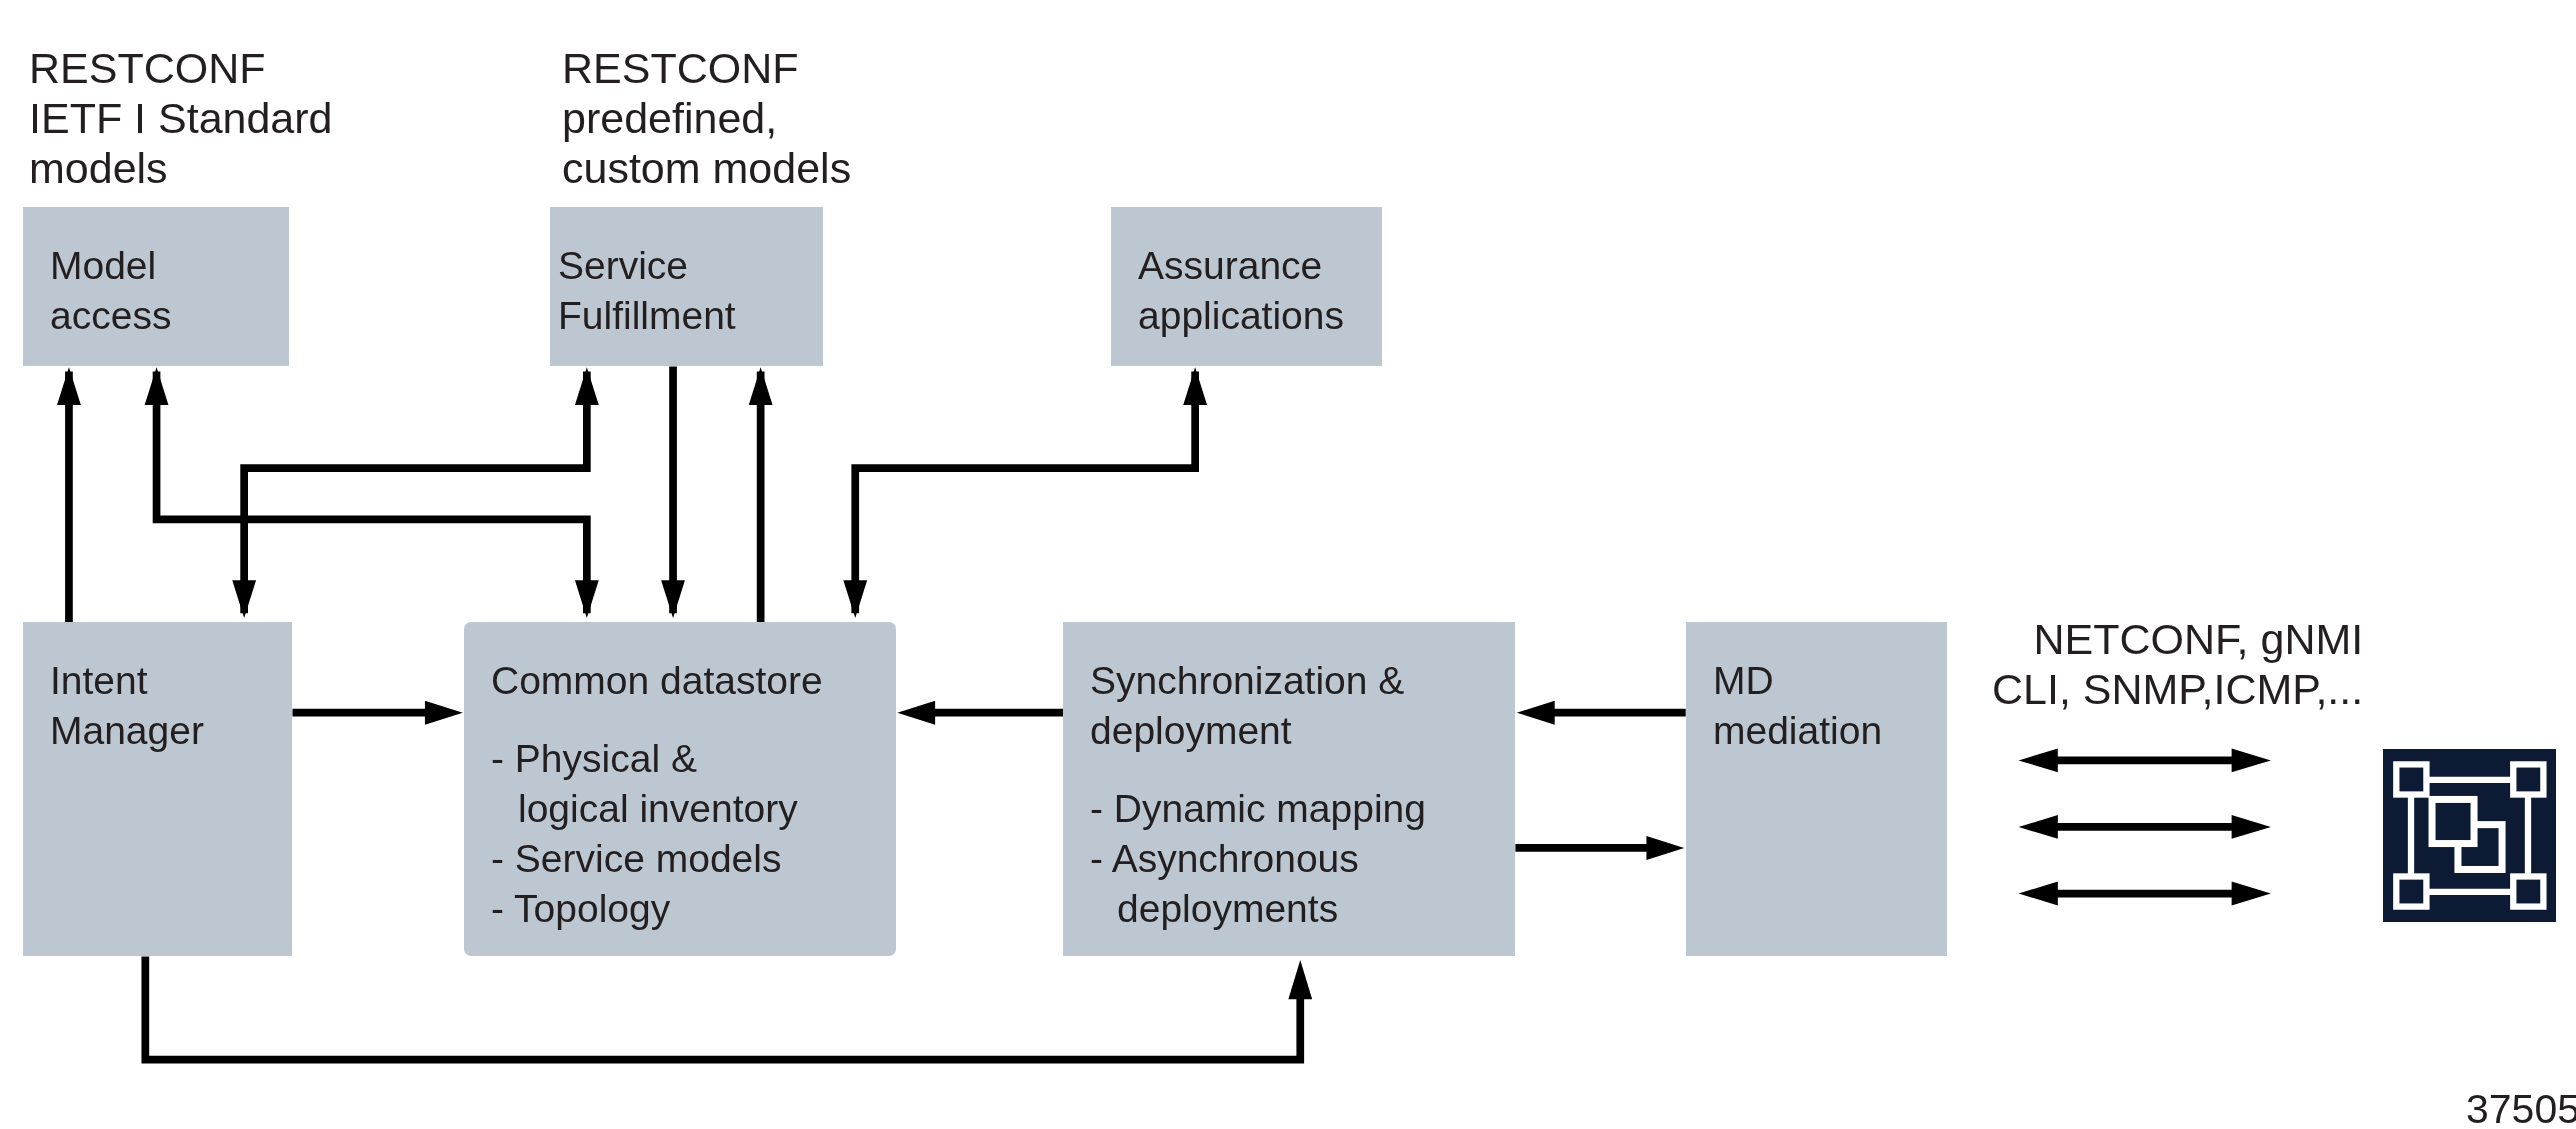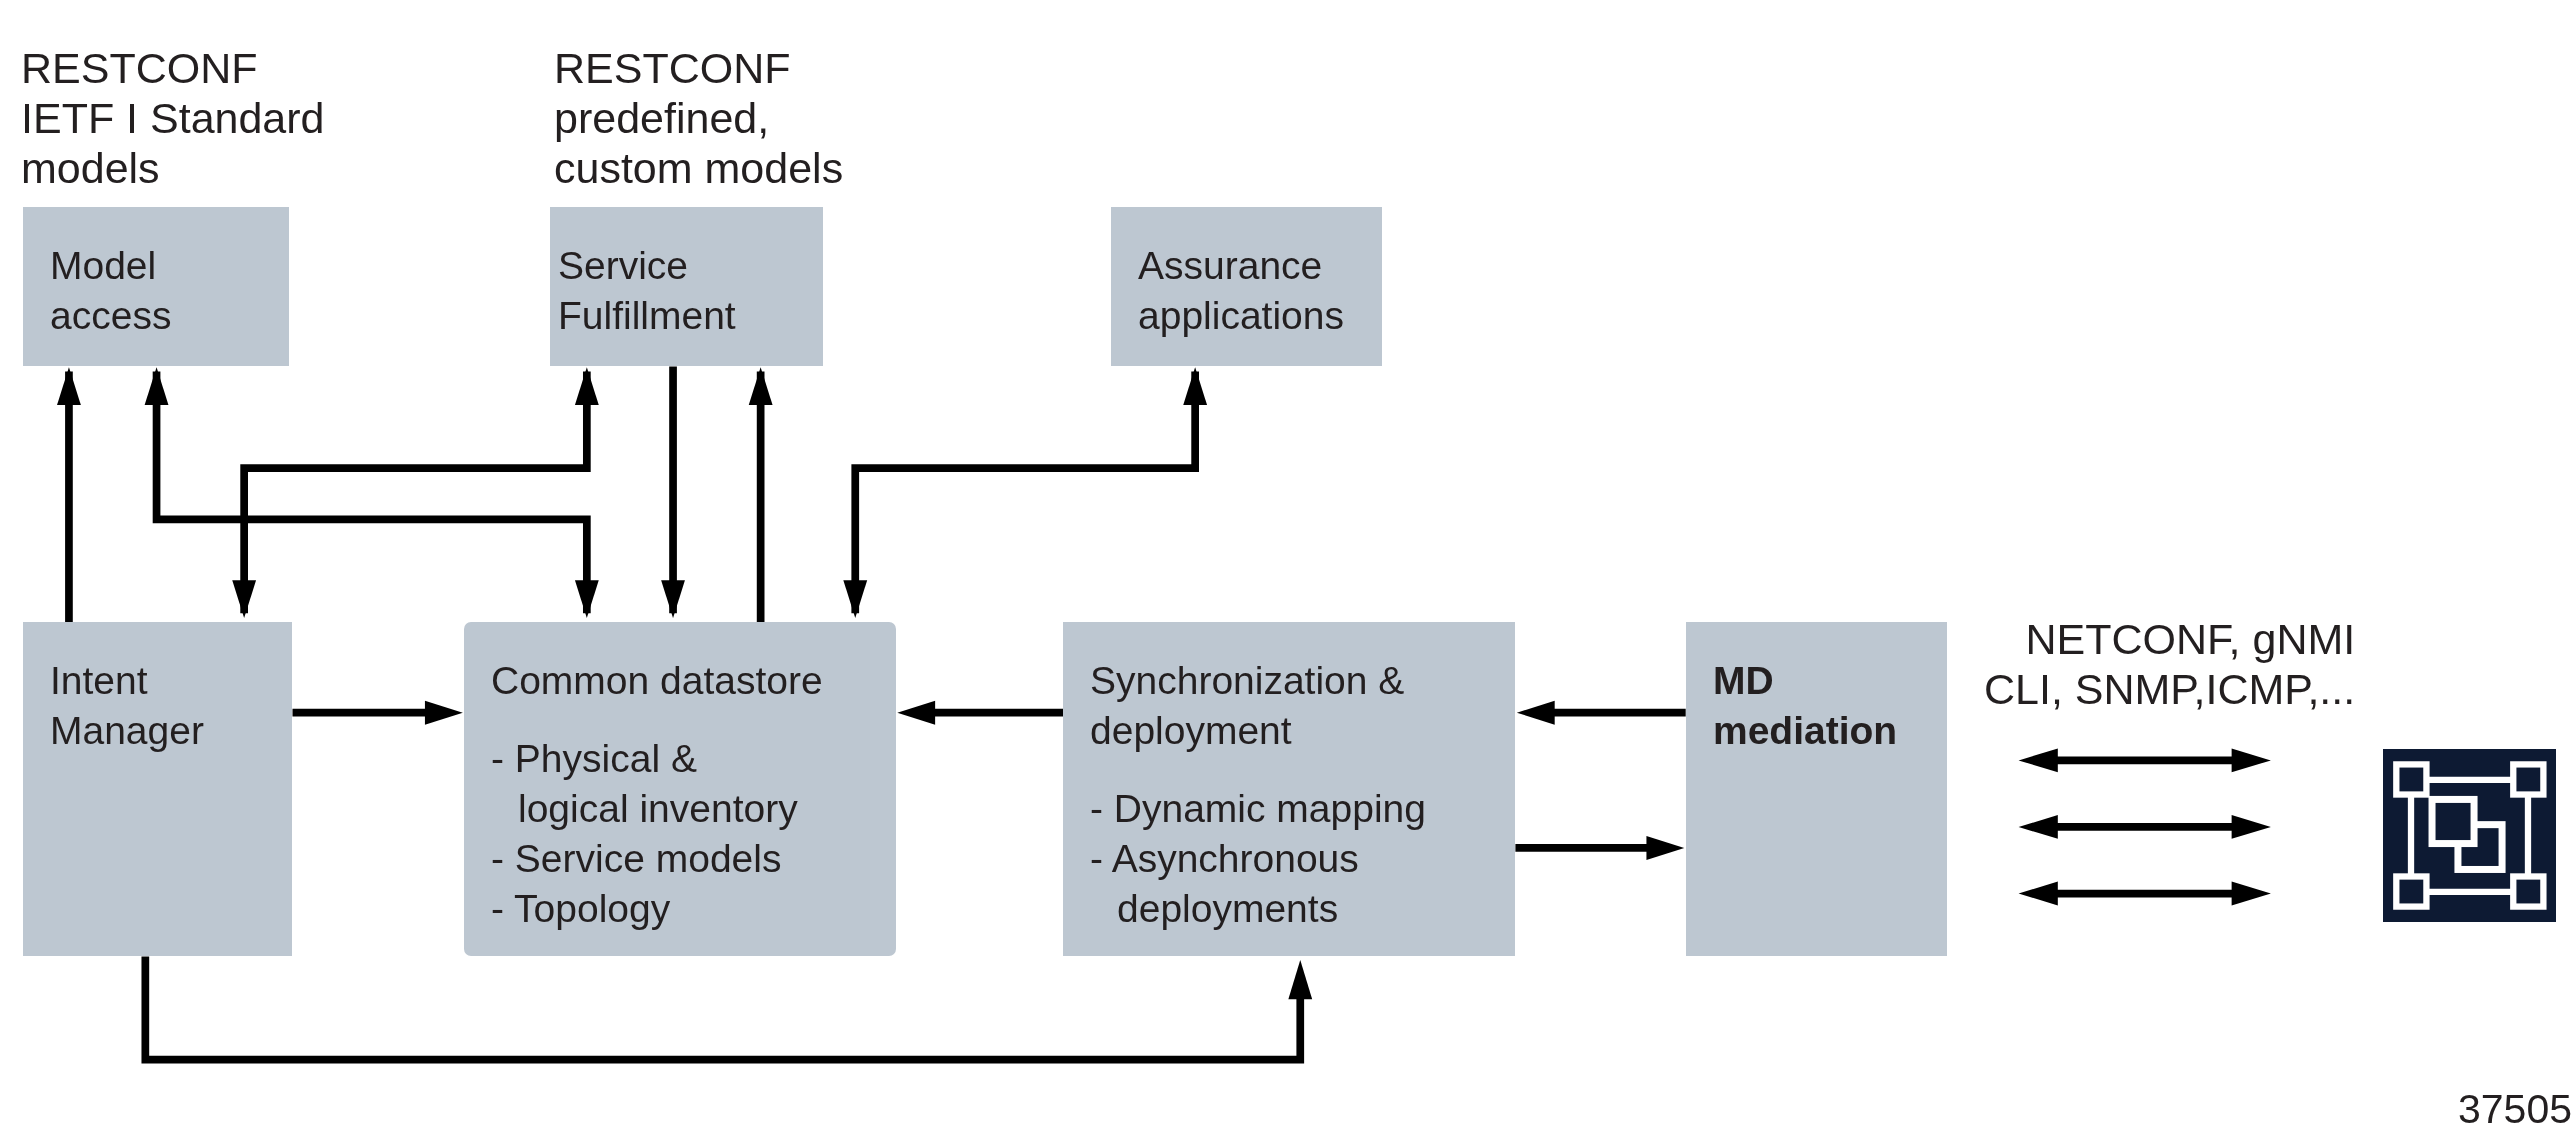--- a/index.html
+++ b/index.html
@@ -10,36 +10,36 @@
     --icon-fg: #ffffff;
     --background: #ffffff;
   }
   * { margin: 0; padding: 0; box-sizing: border-box; }
   html, body { width: 2576px; height: 1129px; background: var(--background); }
   body { font-family: "Liberation Sans", sans-serif; color: var(--text); }
   .canvas { position: relative; width: 2576px; height: 1129px; background: var(--background); overflow: hidden; }
   .connectors { position: absolute; left: 0; top: 0; }
   .connectors line, .connectors path { stroke: var(--arrow); stroke-width: 11; fill: none; }
   .connectors polygon { fill: var(--arrow); stroke: none; }
-  .txt { position: absolute; font-size: 43px; line-height: 50px; color: var(--text); white-space: nowrap; }
+  .txt { position: absolute; font-size: 43px; line-height: 50px; color: var(--text); white-space: nowrap; margin-left: 8px; }
   .box { position: absolute; background: var(--box-fill); padding: 34px 0 0 27px; font-size: 39px; line-height: 50px; color: var(--text); }
   .box .line { white-space: nowrap; }
   .bullets { margin-top: 28px; }
   .bullets .cont { margin-left: 27px; }
   .lbl-restconf-left  { left: 21px;  top: 43px; }
   .lbl-restconf-right { left: 554px; top: 43px; }
   .lbl-netconf        { left: 1984px; top: 614px; text-align: right; }
   .lbl-fignum         { left: 2334px; top: 1084px; width: 238px; text-align: right; font-size: 41px; }
   .box-model-access   { left: 23px;   top: 207px; width: 266px; height: 159px; }
   .box-service-fulfillment { left: 550px;  top: 207px; width: 273px; height: 159px; padding-left: 8px; }
   .box-assurance      { left: 1111px; top: 207px; width: 271px; height: 159px; }
   .box-intent-manager { left: 23px;   top: 622px; width: 269px; height: 334px; }
   .box-common-datastore { left: 464px; top: 622px; width: 432px; height: 334px; border-radius: 7px; }
   .box-sync-deployment { left: 1063px; top: 622px; width: 452px; height: 334px; }
-  .box-md-mediation   { left: 1686px; top: 622px; width: 261px; height: 334px; font-weight: bold; }
+  .box-md-mediation   { left: 1686px; top: 622px; width: 261px; height: 334px; }
   .icon-wrap { position: absolute; left: 2383px; top: 749px; width: 173px; height: 173px; }
 </style>
 </head>
 <body>
 
 <div class="canvas">
 
   <svg class="connectors" width="2576" height="1129" viewBox="0 0 3675 1611">
 
     <g>

